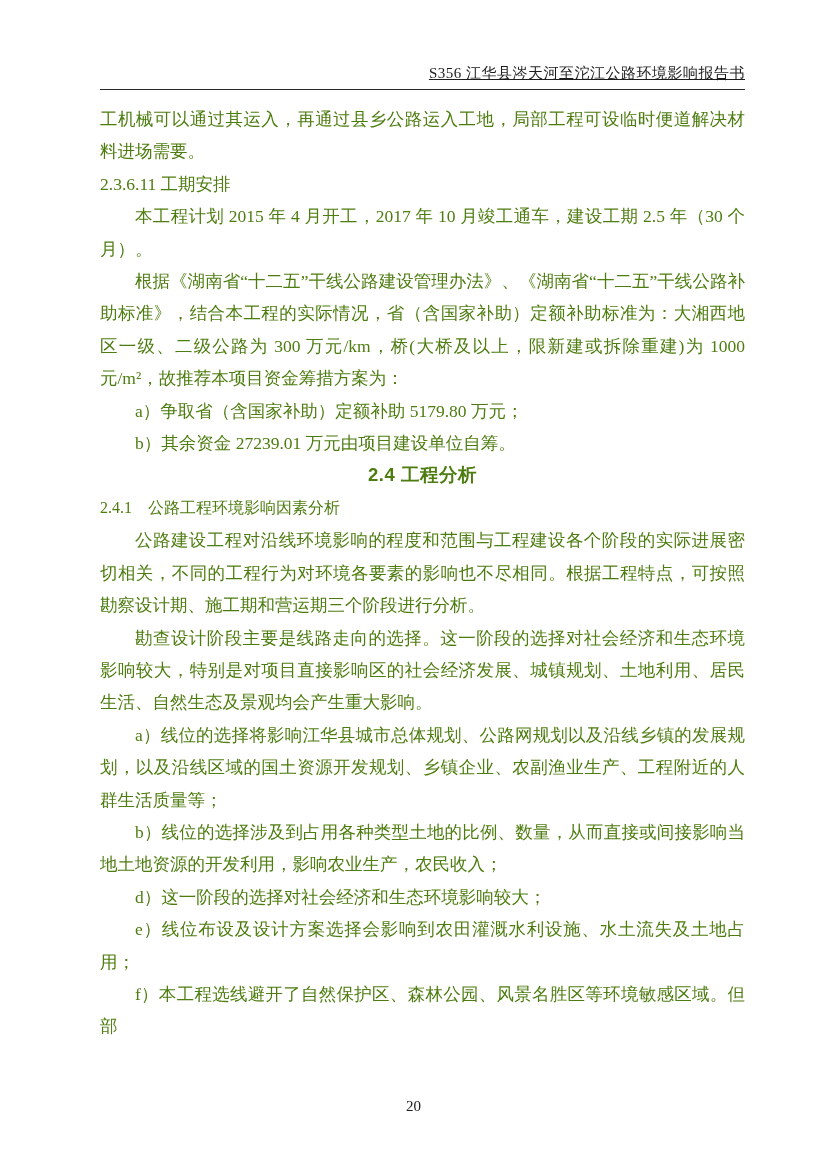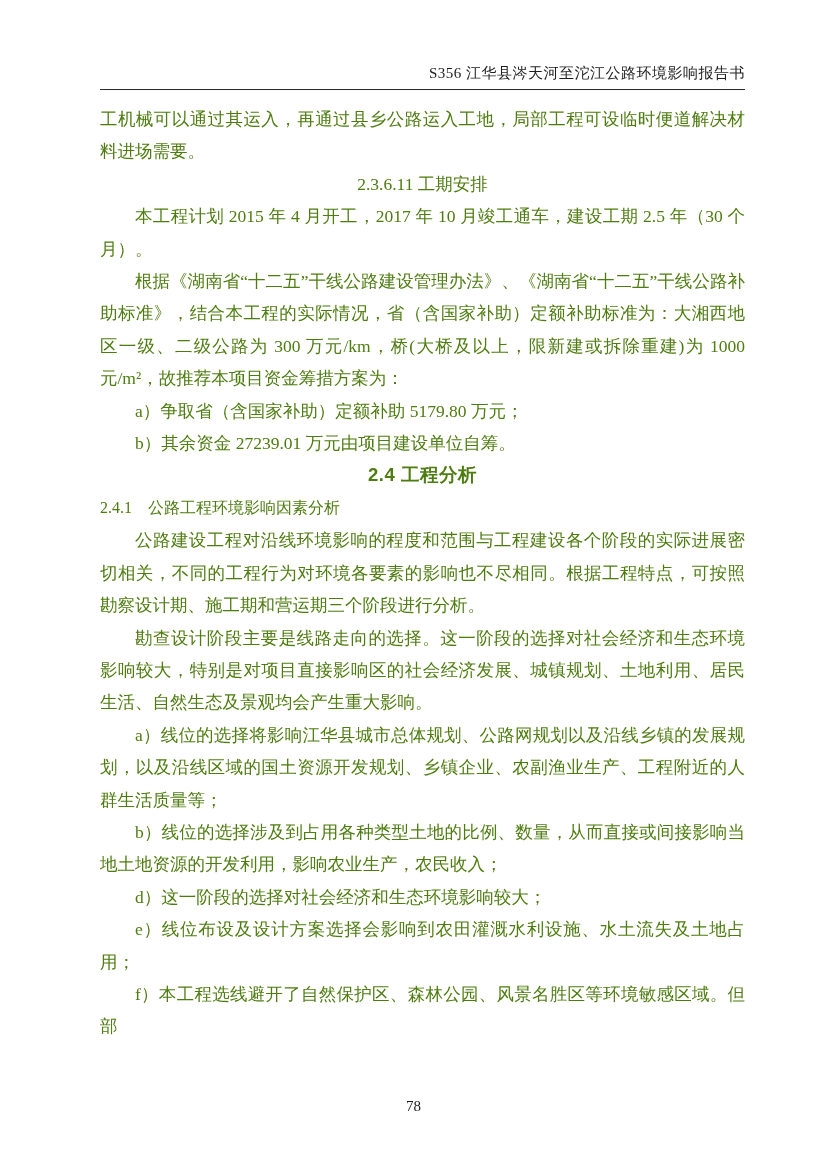--- a/index.html
+++ b/index.html
@@ -18,20 +18,21 @@
     color: #161616;
     font-family: "Liberation Serif", "DejaVu Serif", serif;
     overflow: hidden;
   }
   .page-header {
     text-align: right;
     font-size: 15px;
     line-height: 18px;
     letter-spacing: 0.5px;
     color: #1c1c1c;
+    text-decoration: underline;
   }
   .header-rule {
     border: none;
     border-top: 1.7px solid #2a2a2a;
     margin: 7px 0 0 0;
   }
   .doc-body {
     margin-top: 13px;
     font-size: 17.5px;
     line-height: 32.4px;
@@ -44,21 +45,21 @@
   }
   .block-paragraph {
     text-indent: 2em;
   }
   .block-paragraph.no-indent {
     text-indent: 0;
   }
   .block-heading-l4 {
     font-weight: normal;
     font-size: 17.5px;
-    text-align: center;
+    text-align: left;
   }
   .block-heading-l3 {
     font-weight: normal;
     font-size: 16px;
     text-align: left;
   }
   .block-heading-l2 {
     font-weight: bold;
     font-size: 18.5px;
     font-family: "Liberation Sans", "DejaVu Sans", sans-serif;
@@ -95,15 +96,15 @@
       <h3 class="block-heading-l3">2.4.1　公路工程环境影响因素分析</h3>
       <p class="block-paragraph">公路建设工程对沿线环境影响的程度和范围与工程建设各个阶段的实际进展密切相关，不同的工程行为对环境各要素的影响也不尽相同。根据工程特点，可按照勘察设计期、施工期和营运期三个阶段进行分析。</p>
       <p class="block-paragraph">勘查设计阶段主要是线路走向的选择。这一阶段的选择对社会经济和生态环境影响较大，特别是对项目直接影响区的社会经济发展、城镇规划、土地利用、居民生活、自然生态及景观均会产生重大影响。</p>
       <p class="block-paragraph">a）线位的选择将影响江华县城市总体规划、公路网规划以及沿线乡镇的发展规划，以及沿线区域的国土资源开发规划、乡镇企业、农副渔业生产、工程附近的人群生活质量等；</p>
       <p class="block-paragraph">b）线位的选择涉及到占用各种类型土地的比例、数量，从而直接或间接影响当地土地资源的开发利用，影响农业生产，农民收入；</p>
       <p class="block-paragraph">d）这一阶段的选择对社会经济和生态环境影响较大；</p>
       <p class="block-paragraph">e）线位布设及设计方案选择会影响到农田灌溉水利设施、水土流失及土地占用；</p>
       <p class="block-paragraph">f）本工程选线避开了自然保护区、森林公园、风景名胜区等环境敏感区域。但部</p>
     </div>
 
-  <div class="page-footer">78</div>
+  <div class="page-footer">20</div>
 
 </div>
 
 </body></html>

